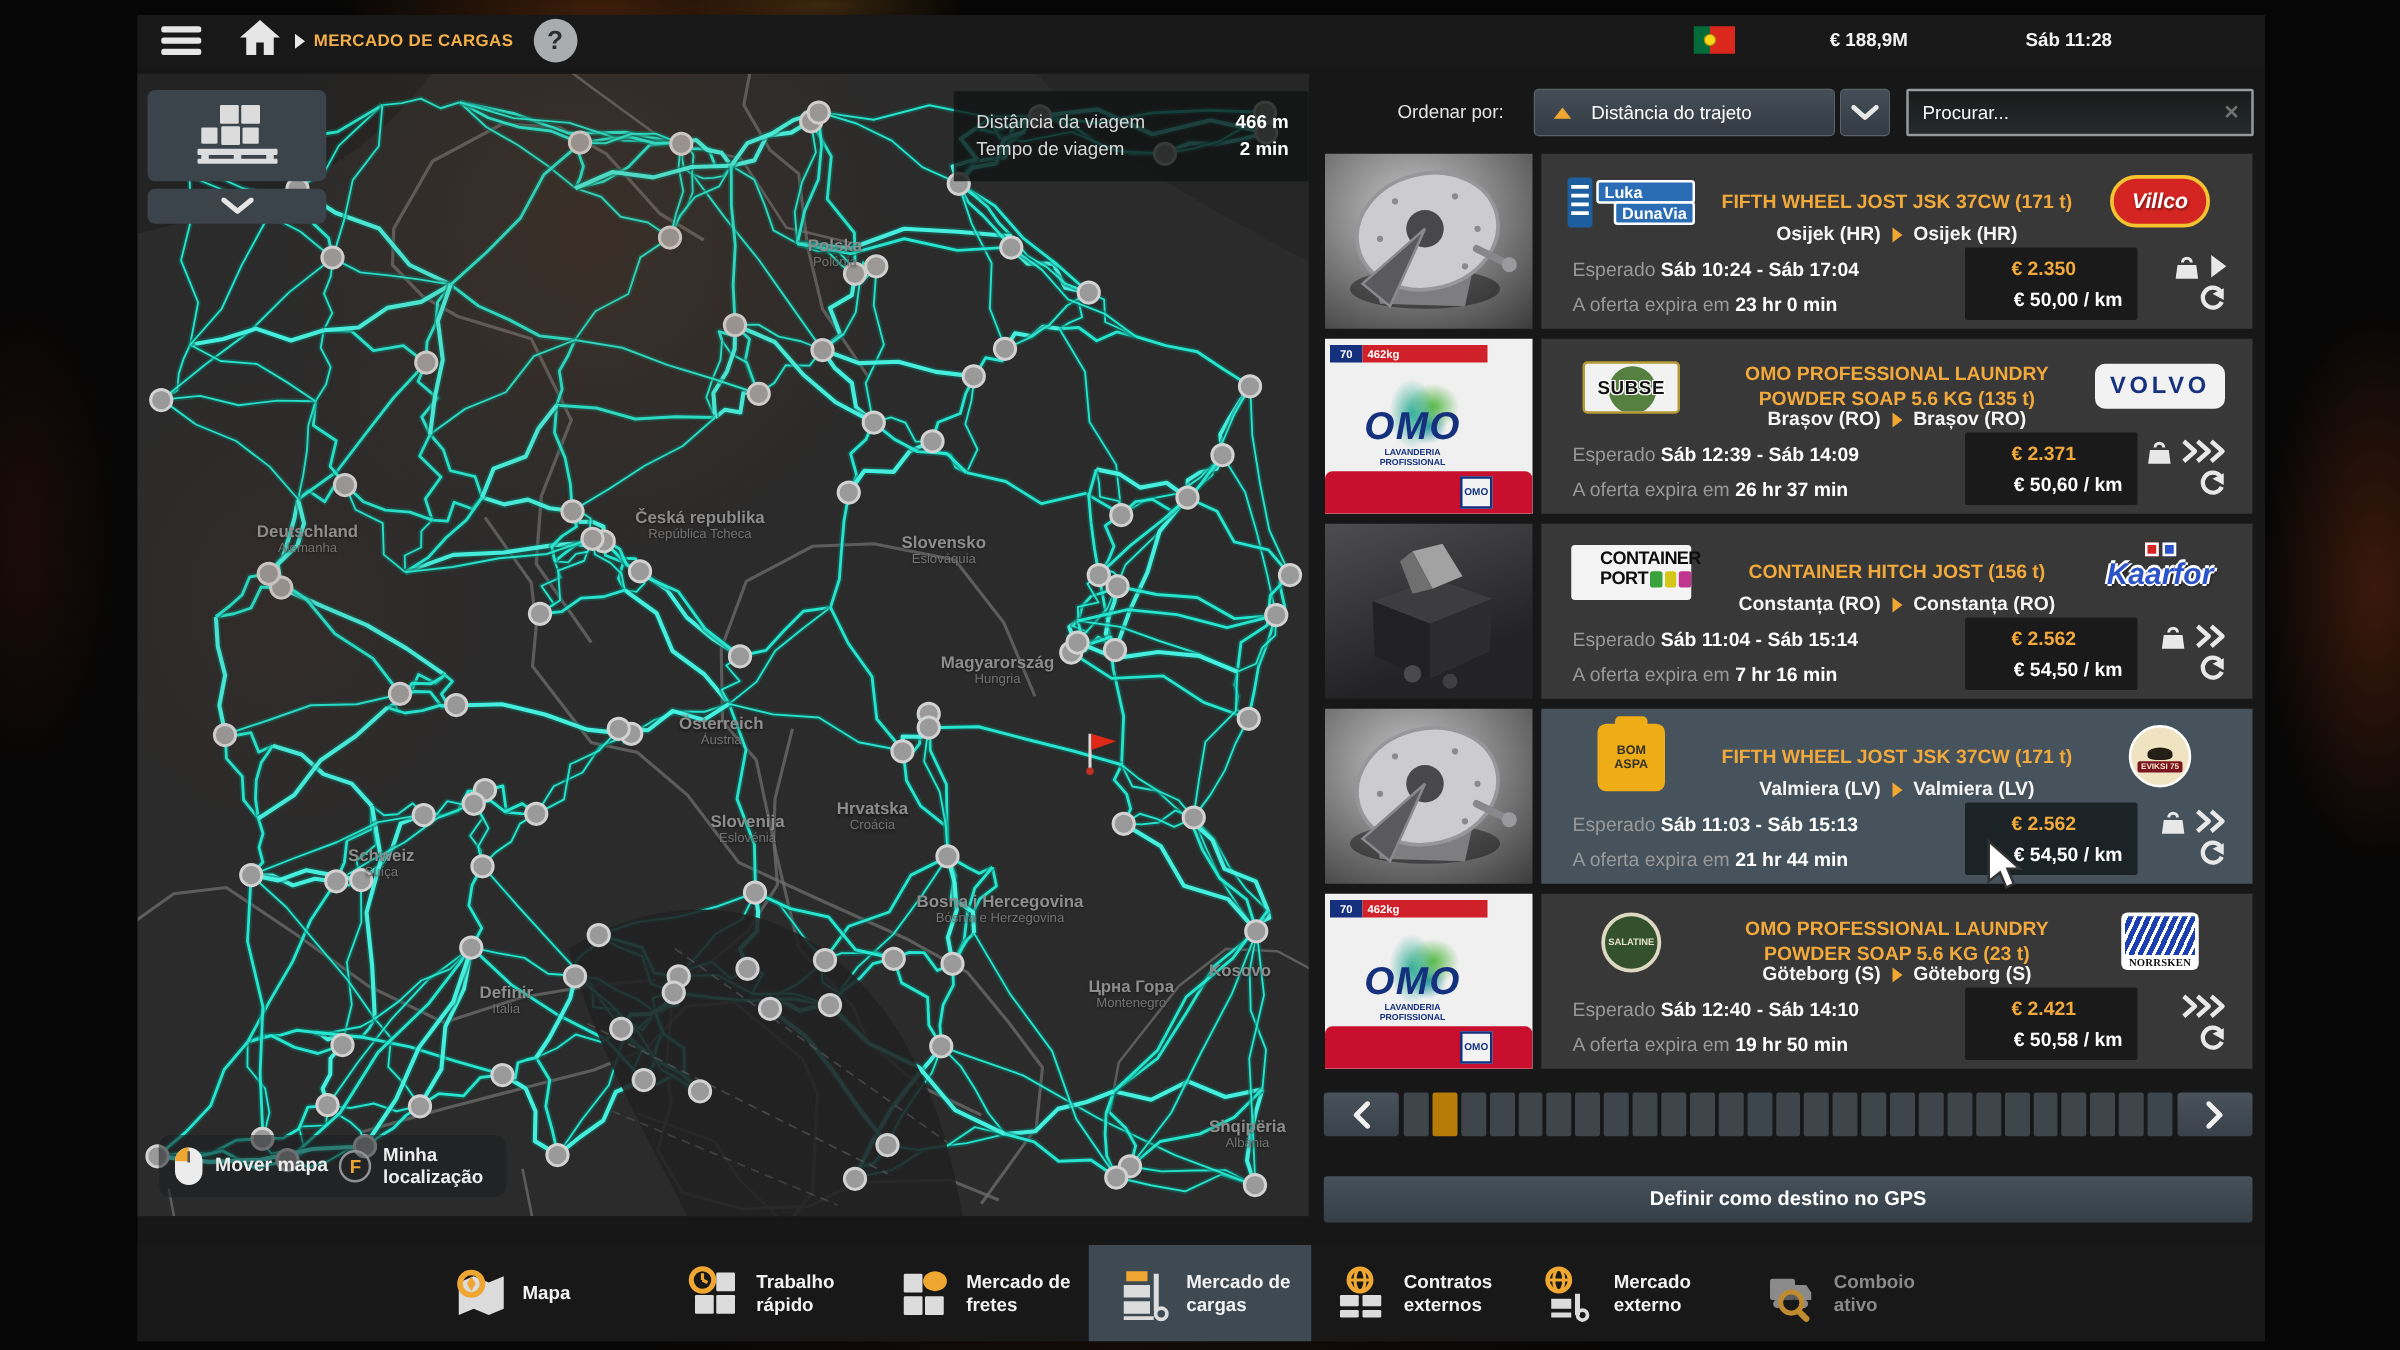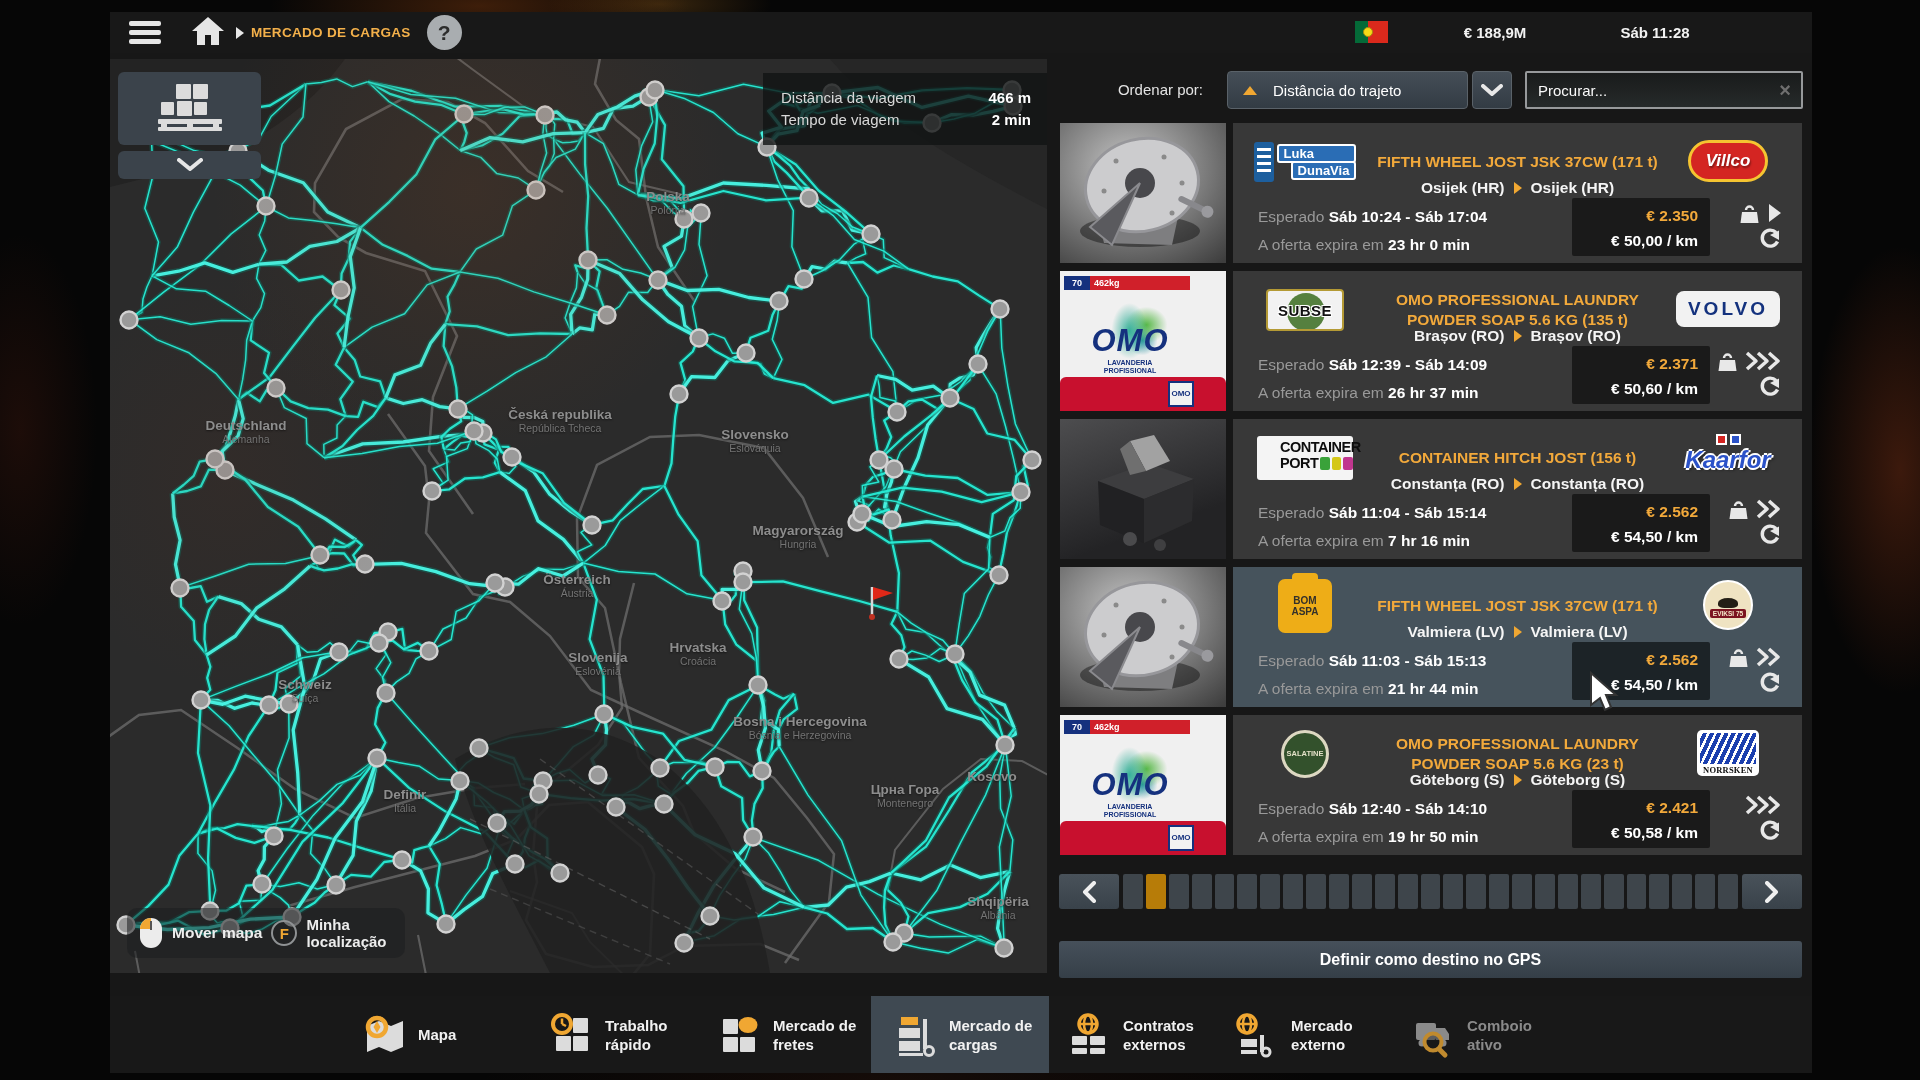--- a/index.html
+++ b/index.html
@@ -59,21 +59,21 @@
 .offer-card.hover .offer-content{background:#46535c}
 .offer-title{position:absolute;left:115px;right:115px;top:12px;height:54px;display:flex;flex-direction:column;align-items:center;justify-content:center;text-align:center;color:#f2a93b;font-weight:bold;font-size:15.5px;line-height:20px}
 .logo-left{position:absolute;left:22px;top:12px;width:100px;height:54px;display:flex;align-items:center;justify-content:center}
 .logo-right{position:absolute;right:22px;top:10px;width:104px;height:56px;display:flex;align-items:center;justify-content:center}
 .offer-route{position:absolute;left:100px;right:100px;top:54px;height:22px;display:flex;align-items:center;justify-content:center;gap:9px;color:#f5f5f5;font-weight:bold;font-size:15.5px}
 .route-arrow{width:0;height:0;border-left:8px solid #f0a732;border-top:6px solid transparent;border-bottom:6px solid transparent}
 .offer-times{position:absolute;left:25px;top:80px;font-size:15.5px;color:#999;line-height:28px;white-space:nowrap}
 .offer-times b{color:#fff}
 .price-box{position:absolute;left:339px;top:75px;width:138px;height:58px;background:#1a1a1a;border-radius:2px;padding:5px 12px 0 0}
 .offer-card.hover .price-box{background:rgba(12,16,20,.72)}
-.price-box .price{color:#f2a93b;font-weight:bold;font-size:15.5px;text-align:right;line-height:26px}
+.price-box .price{color:#f2a93b;font-weight:bold;font-size:15.5px;text-align:center;line-height:26px}
 .price-box .perkm{color:#fff;font-weight:bold;font-size:15.5px;text-align:right;line-height:24px}
 .ic-r1{position:absolute;right:20px;top:78px;height:24px;display:flex;align-items:center;gap:7px}
 .ic-r2{position:absolute;right:22px;top:104px;height:22px;display:flex;align-items:center}
 
 .img-fifthwheel{background:radial-gradient(150px 130px at 42% 32%,#c6c6c6,#6b6b6b 62%,#3e3e3e 95%)}
 .img-omo{background:#f0f0f0}
 .img-hitch{background:linear-gradient(160deg,#4d4d4f,#232325 72%)}
 
 .lg-luka{display:flex;gap:3px;align-items:center}
 .lg-luka .ic{width:20px;height:40px;background:#1d5f9e;border-radius:3px;position:relative}

